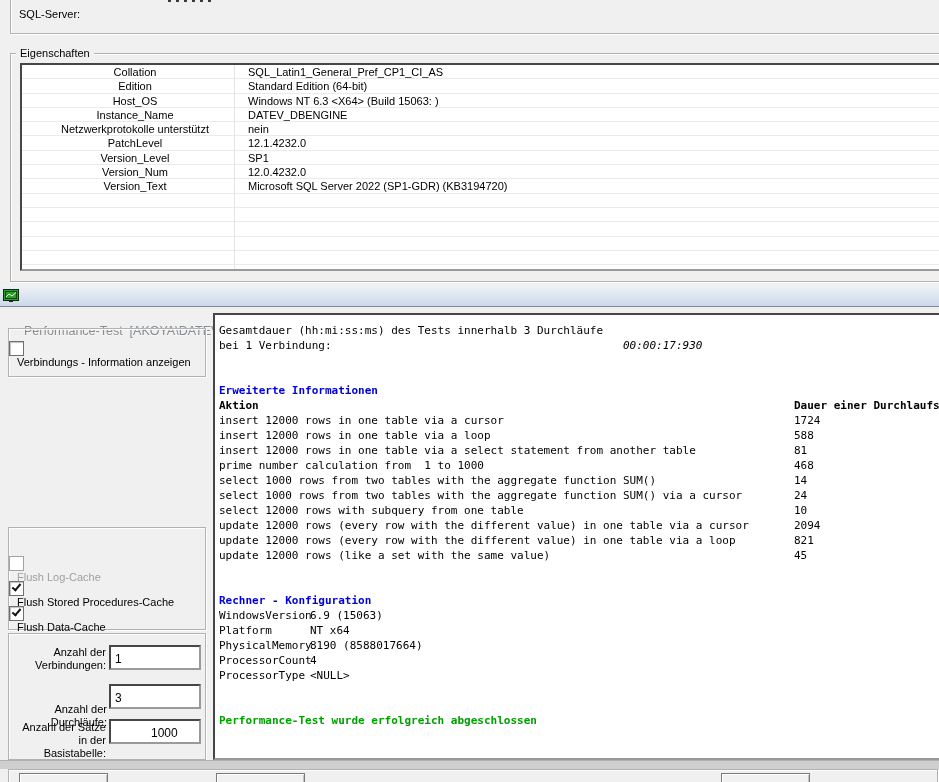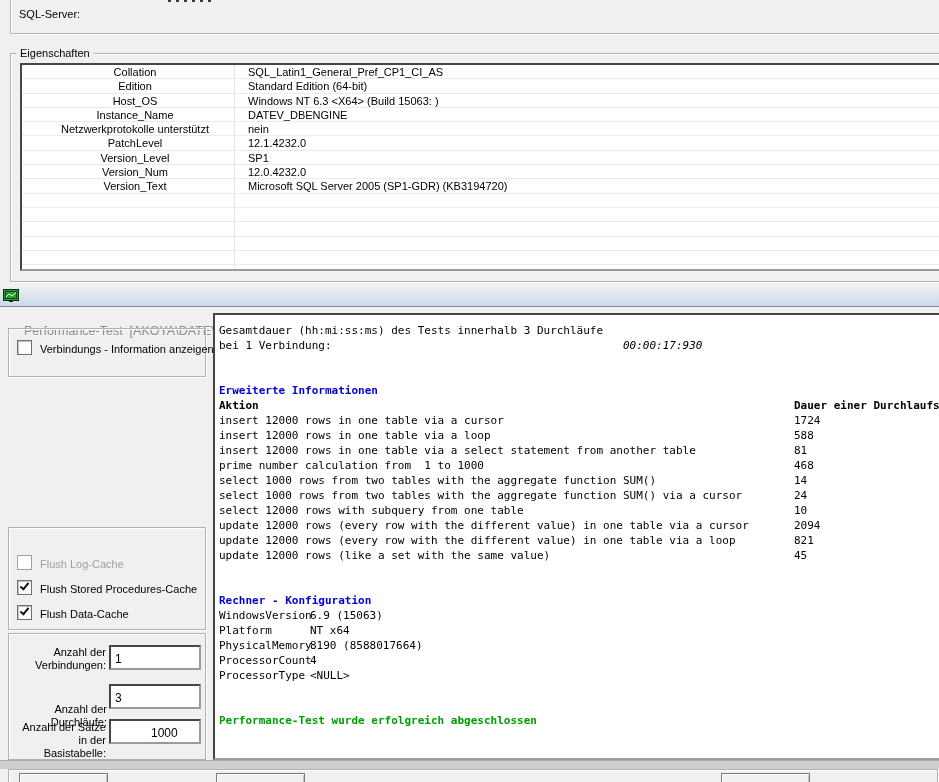--- a/index.html
+++ b/index.html
@@ -24,21 +24,21 @@
   
   .titlebar{position:absolute;left:0;top:285px;width:939px;height:21px;
             background:linear-gradient(#eff3f7,#cbd9ea);border-bottom:1px solid #84888c;}
   .ticon{position:absolute;left:3px;top:2px;}
   .ttext{position:absolute;left:24px;top:0;line-height:20px;font-size:12.5px;color:#878c91;
          text-shadow:0 1px 0 rgba(255,255,255,.55);white-space:pre;margin-top:36px;}
   
   .gb-conn{left:8px;top:328px;width:196px;height:47px;}
   .gb-flush{left:8px;top:527px;width:196px;height:101px;}
   .gb-counts{left:8px;top:633px;width:196px;height:125px;}
-  .cbrow{position:absolute;left:8px;display:flex;align-items:flex-end;height:14px;}
+  .cbrow{position:absolute;left:0;display:flex;align-items:flex-start;height:14px;flex-direction:column;}
   .cb{position:relative;width:13px;height:13px;background:#fff;border:1px solid #6f6f6f;
       box-shadow:inset 1px 1px 1px rgba(0,0,0,.25);flex:none;}
   .cb.checked::after{content:"";position:absolute;left:2px;top:2px;width:7px;height:3px;
       border-left:2px solid #151515;border-bottom:2px solid #151515;transform:rotate(-50deg);}
   .cb.disabled{border-color:#a2a2a2;box-shadow:none;}
   .cblabel{margin-left:8px;font-size:11px;white-space:nowrap;}
   .cblabel.disabled{color:#9f9f9f;}
   .count-label{position:absolute;width:90px;font-size:11px;line-height:13px;text-align:right;}
   .count-input{position:absolute;width:92px;height:25px;background:#fff;border:2px inset #9a9a9a;
       box-sizing:border-box;font-family:"Liberation Sans",sans-serif;font-size:12px;padding:2px 0 0 4px;}
@@ -103,21 +103,21 @@
     <div class="prow">
         <span class="pn">Version_Level</span>
         <span class="pv">SP1</span>
       </div>
     <div class="prow">
         <span class="pn">Version_Num</span>
         <span class="pv">12.0.4232.0</span>
       </div>
     <div class="prow">
         <span class="pn">Version_Text</span>
-        <span class="pv">Microsoft SQL Server 2005 (SP1-GDR) (KB3194720)</span>
+        <span class="pv">Microsoft SQL Server 2022 (SP1-GDR) (KB3194720)</span>
       </div>
     <div class="prow"></div>
     <div class="prow"></div>
     <div class="prow"></div>
     <div class="prow"></div>
     <div class="prow"></div>
   </div>
 
   <div class="titlebar">
     <svg class="ticon" width="16" height="16" viewBox="0 0 16 16">

